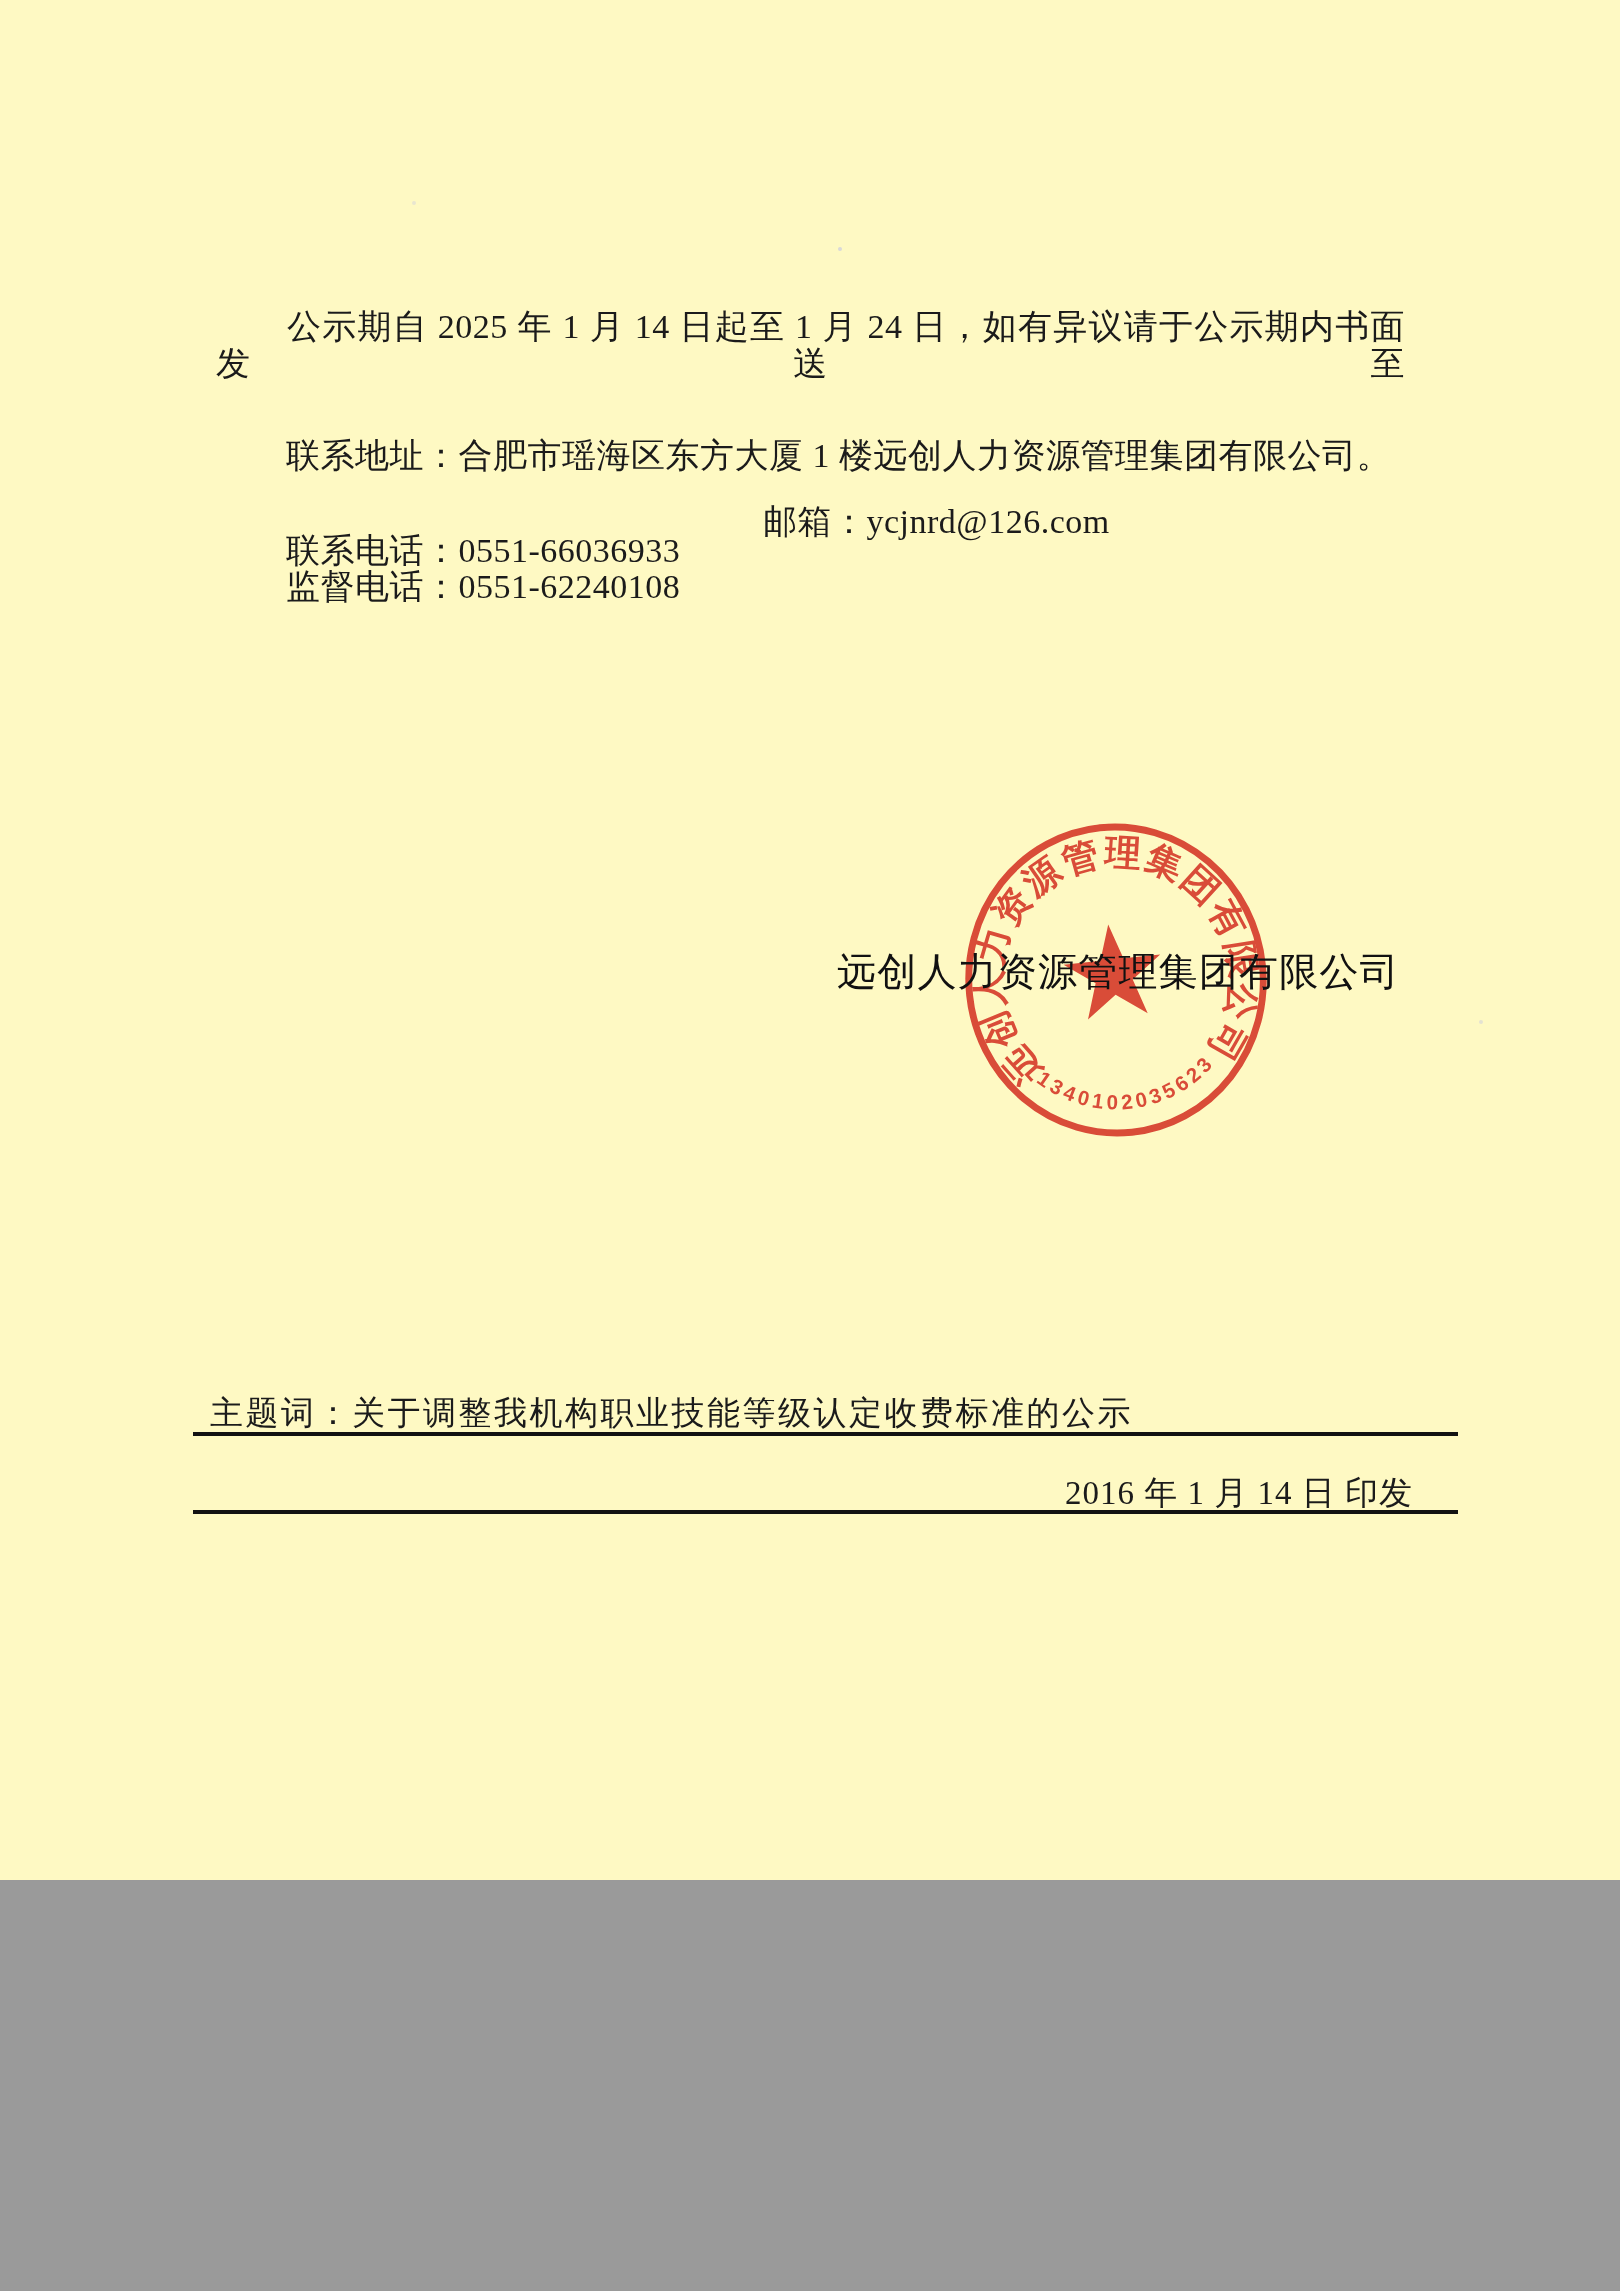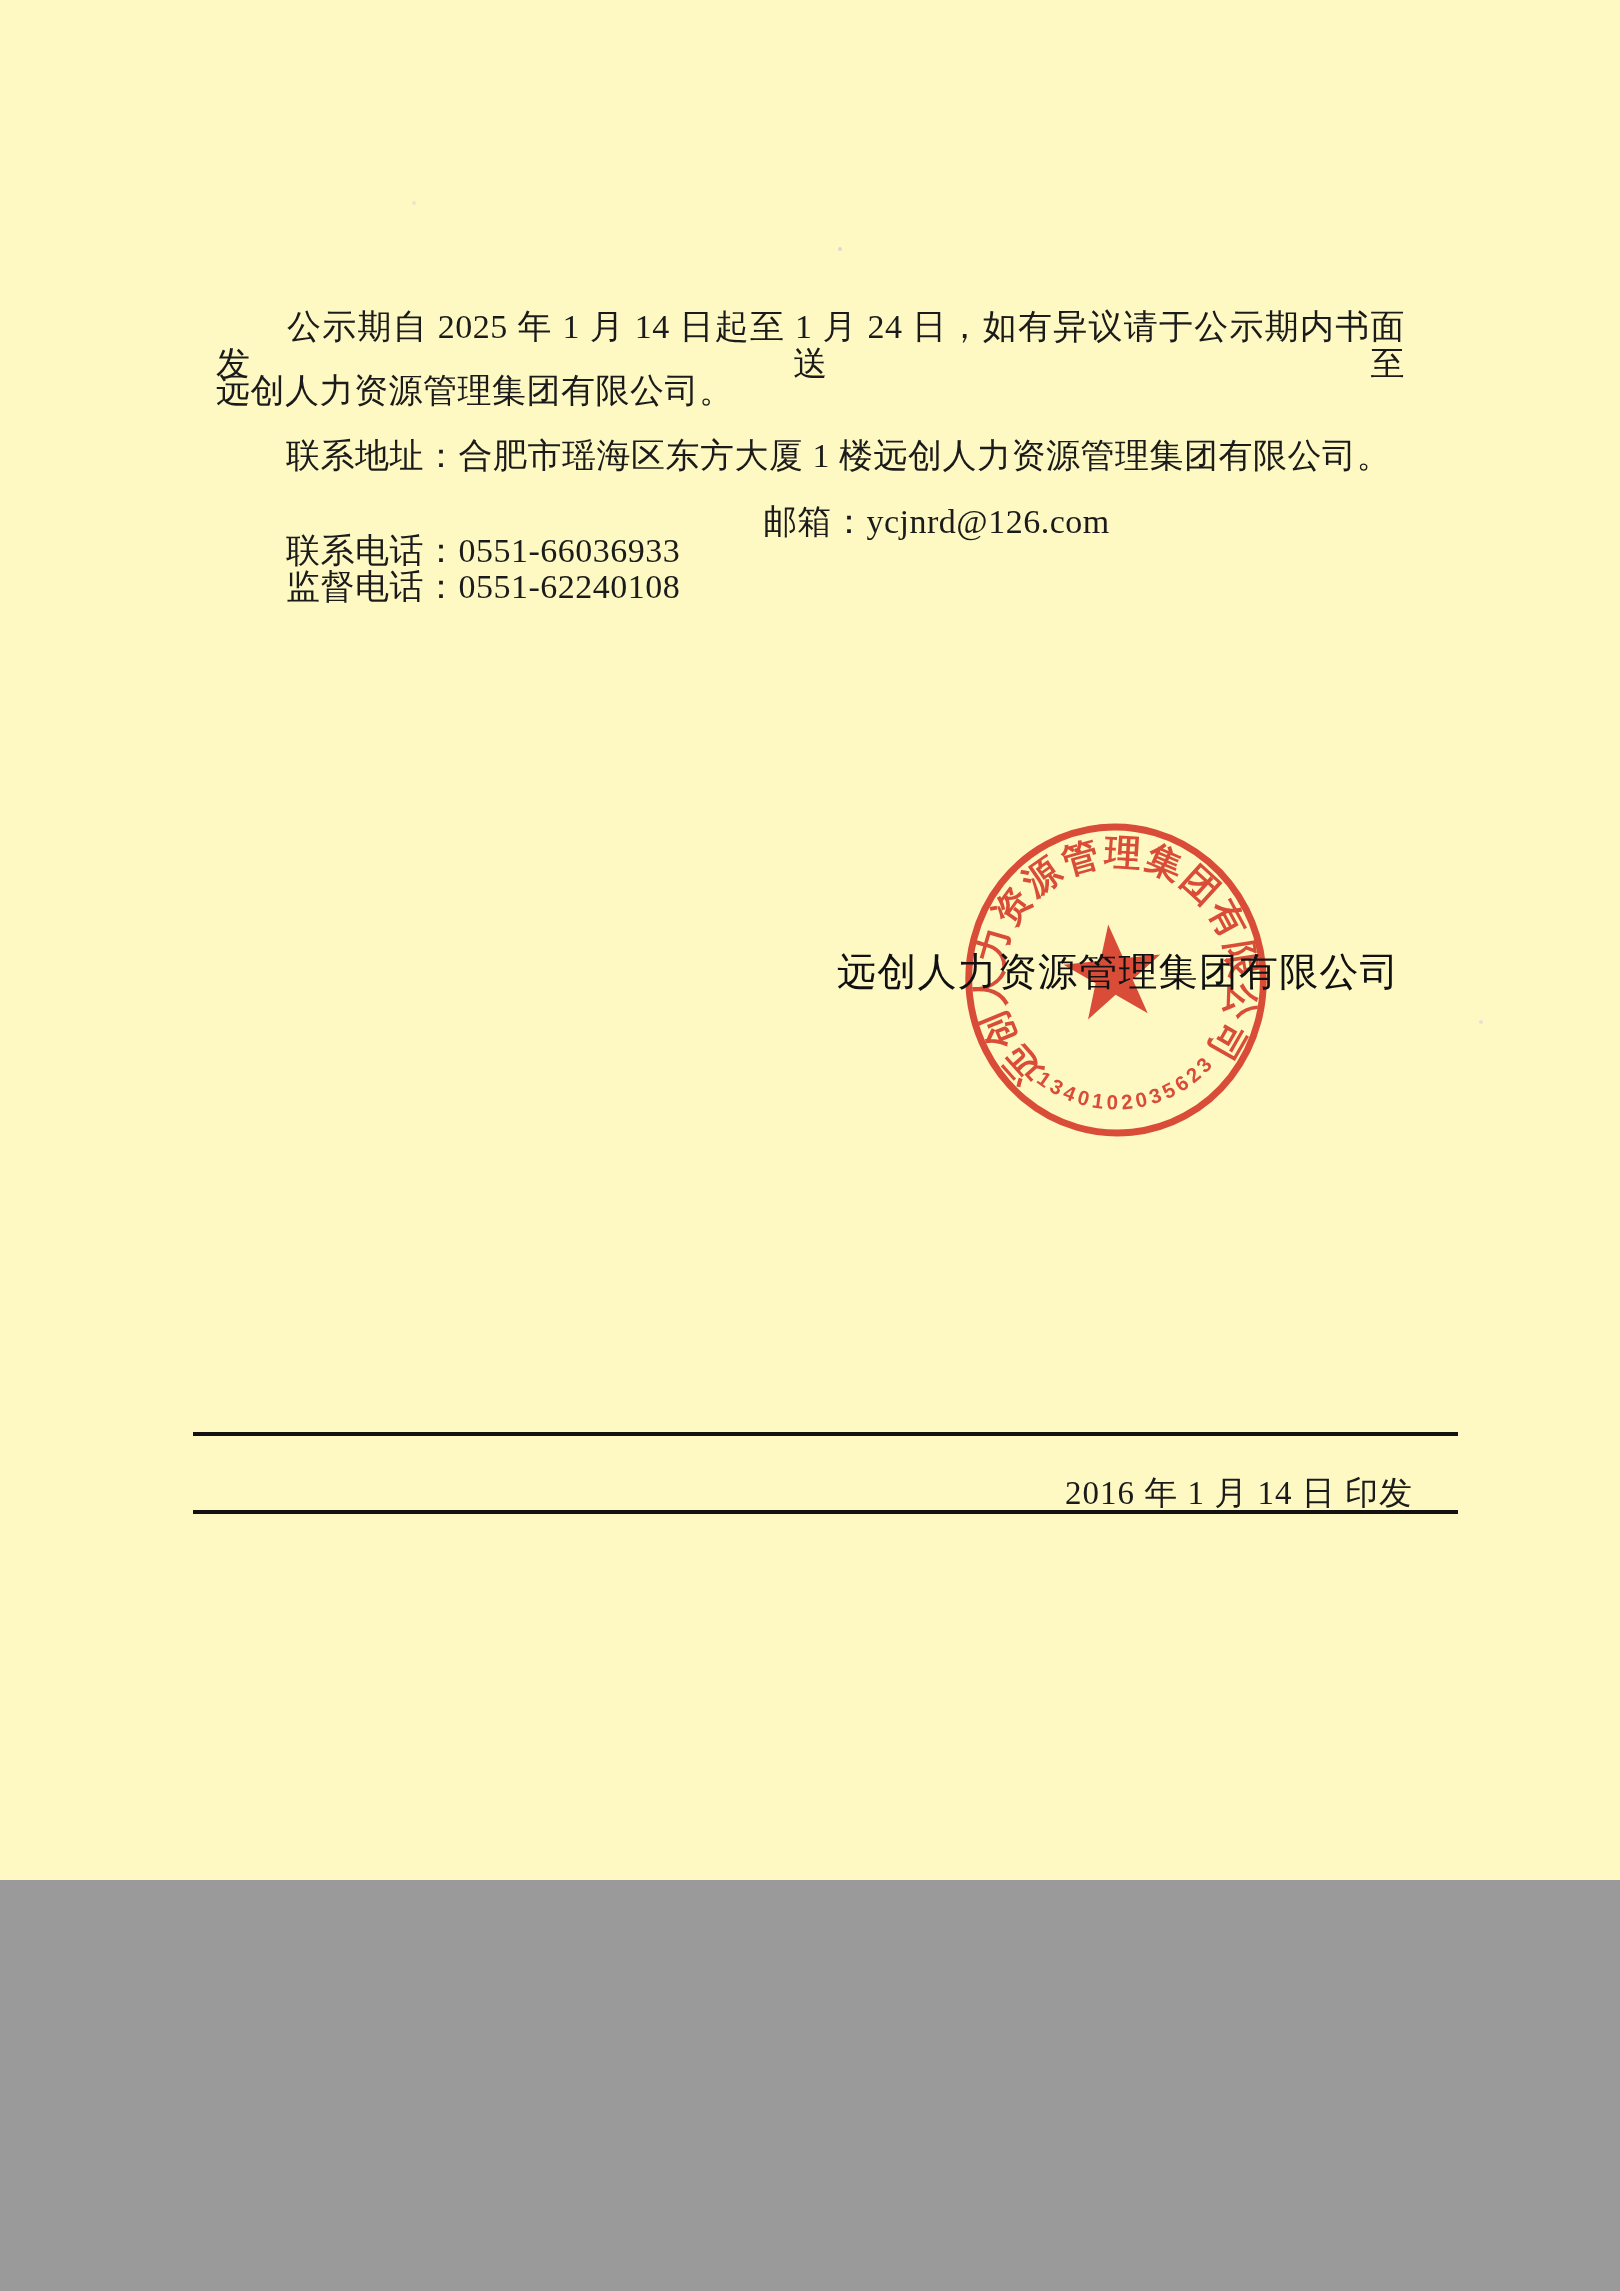--- a/index.html
+++ b/index.html
@@ -77,21 +77,20 @@
     background: #d9d9d9;
   }
 </style>
 </head>
 <body>
 
 <div class="page">
 
   <div class="abs bodyline justline" style="left:216px; top:308px; width:1189px; text-indent:71px;">公示期自 2025 年 1 月 14 日起至 1 月 24 日，如有异议请于公示期内书面发送至</div>
 
-  <div class="abs bodyline" style="left:216px; top:372px;">远创人力资源管理集团有限公司。</div>
 
   <div class="abs bodyline" style="left:286px; top:437px;">联系地址：合肥市瑶海区东方大厦 1 楼远创人力资源管理集团有限公司。</div>
 
   <div class="abs bodyline" style="left:286px; top:503px;margin-top:29px;">联系电话：0551-66036933</div>
   <div class="abs bodyline" style="left:763px; top:503px;">邮箱：ycjnrd@126.com</div>
 
   <div class="abs bodyline" style="left:286px; top:568px;">监督电话：0551-62240108</div>
 
   <div class="abs seal-wrap">
     <svg width="314" height="314" viewBox="0 0 320 320">
@@ -105,20 +104,21 @@
         <textPath href="#seal-name-arc" startOffset="50%" text-anchor="middle">远创人力资源管理集团有限公司</textPath>
       </text>
       <text class="seal-code-text" fill="#d63a2a">
         <textPath href="#seal-code-arc" startOffset="50%" text-anchor="middle">1340102035623</textPath>
       </text>
     </svg>
   </div>
 
   <div class="abs sig sig-company" style="left:837px; top:945px;">远创人力资源管理集团有限公司</div>
 
+  <div class="abs footline" style="left:210px; top:1391px; letter-spacing:2.5px;">主题词：关于调整我机构职业技能等级认定收费标准的公示</div>
 
   <div class="abs rule" style="left:193px; top:1432px; width:1265px;"></div>
 
   <div class="abs footline" style="left:1065px; top:1471px; letter-spacing:1px;">2016 年 1 月 14 日  印发</div>
 
   <div class="abs rule" style="left:193px; top:1510px; width:1265px;"></div>
 
   <div class="abs speck" style="left:838px; top:247px;"></div>
   <div class="abs speck" style="left:412px; top:201px; opacity:.6;"></div>
   <div class="abs speck" style="left:1479px; top:1020px; opacity:.7;"></div>

